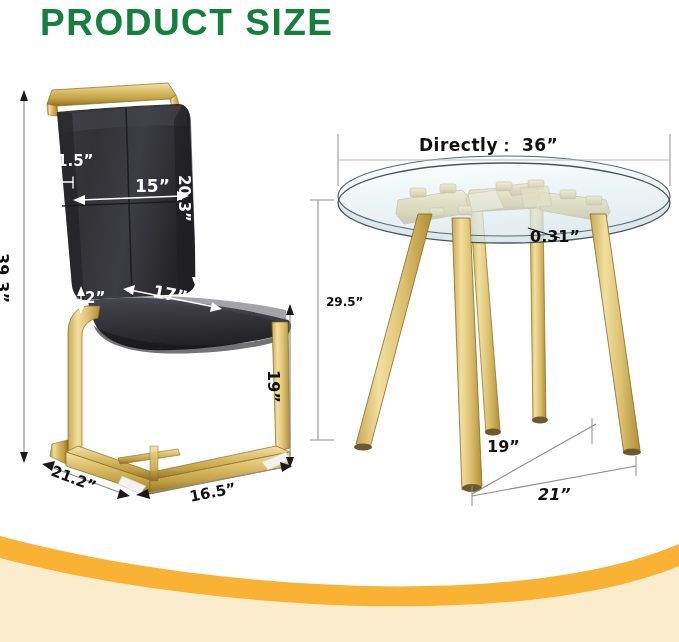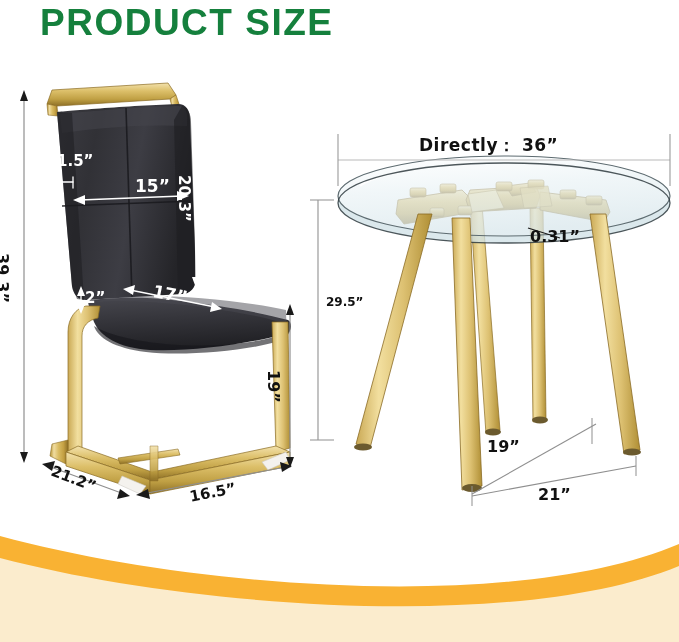--- a/index.html
+++ b/index.html
@@ -31,21 +31,21 @@
   .d15b{font-size:15px;}
   .d2{font-size:15px;}
   .d393{font-size:16px;}
   .d19{font-size:16px;}
   .d212{font-size:15px;}
   .d165{font-size:15px;}
   .dtop{font-size:17px;letter-spacing:0.5px;}
   .d031{font-size:16px;}
   .d295{font-size:12px;}
   .d31{font-size:16px;}
-  .d21{font-size:16px;}
+  .d21{font-size:16px;font-style:italic;}
 </style>
 </head>
 <body>
 
 <div id="stage">
 
   <svg width="679" height="642" viewBox="0 0 679 642">
     <defs>
       <linearGradient id="goldV" x1="0" y1="0" x2="1" y2="0">
         <stop offset="0%" stop-color="#b4912f"></stop>

